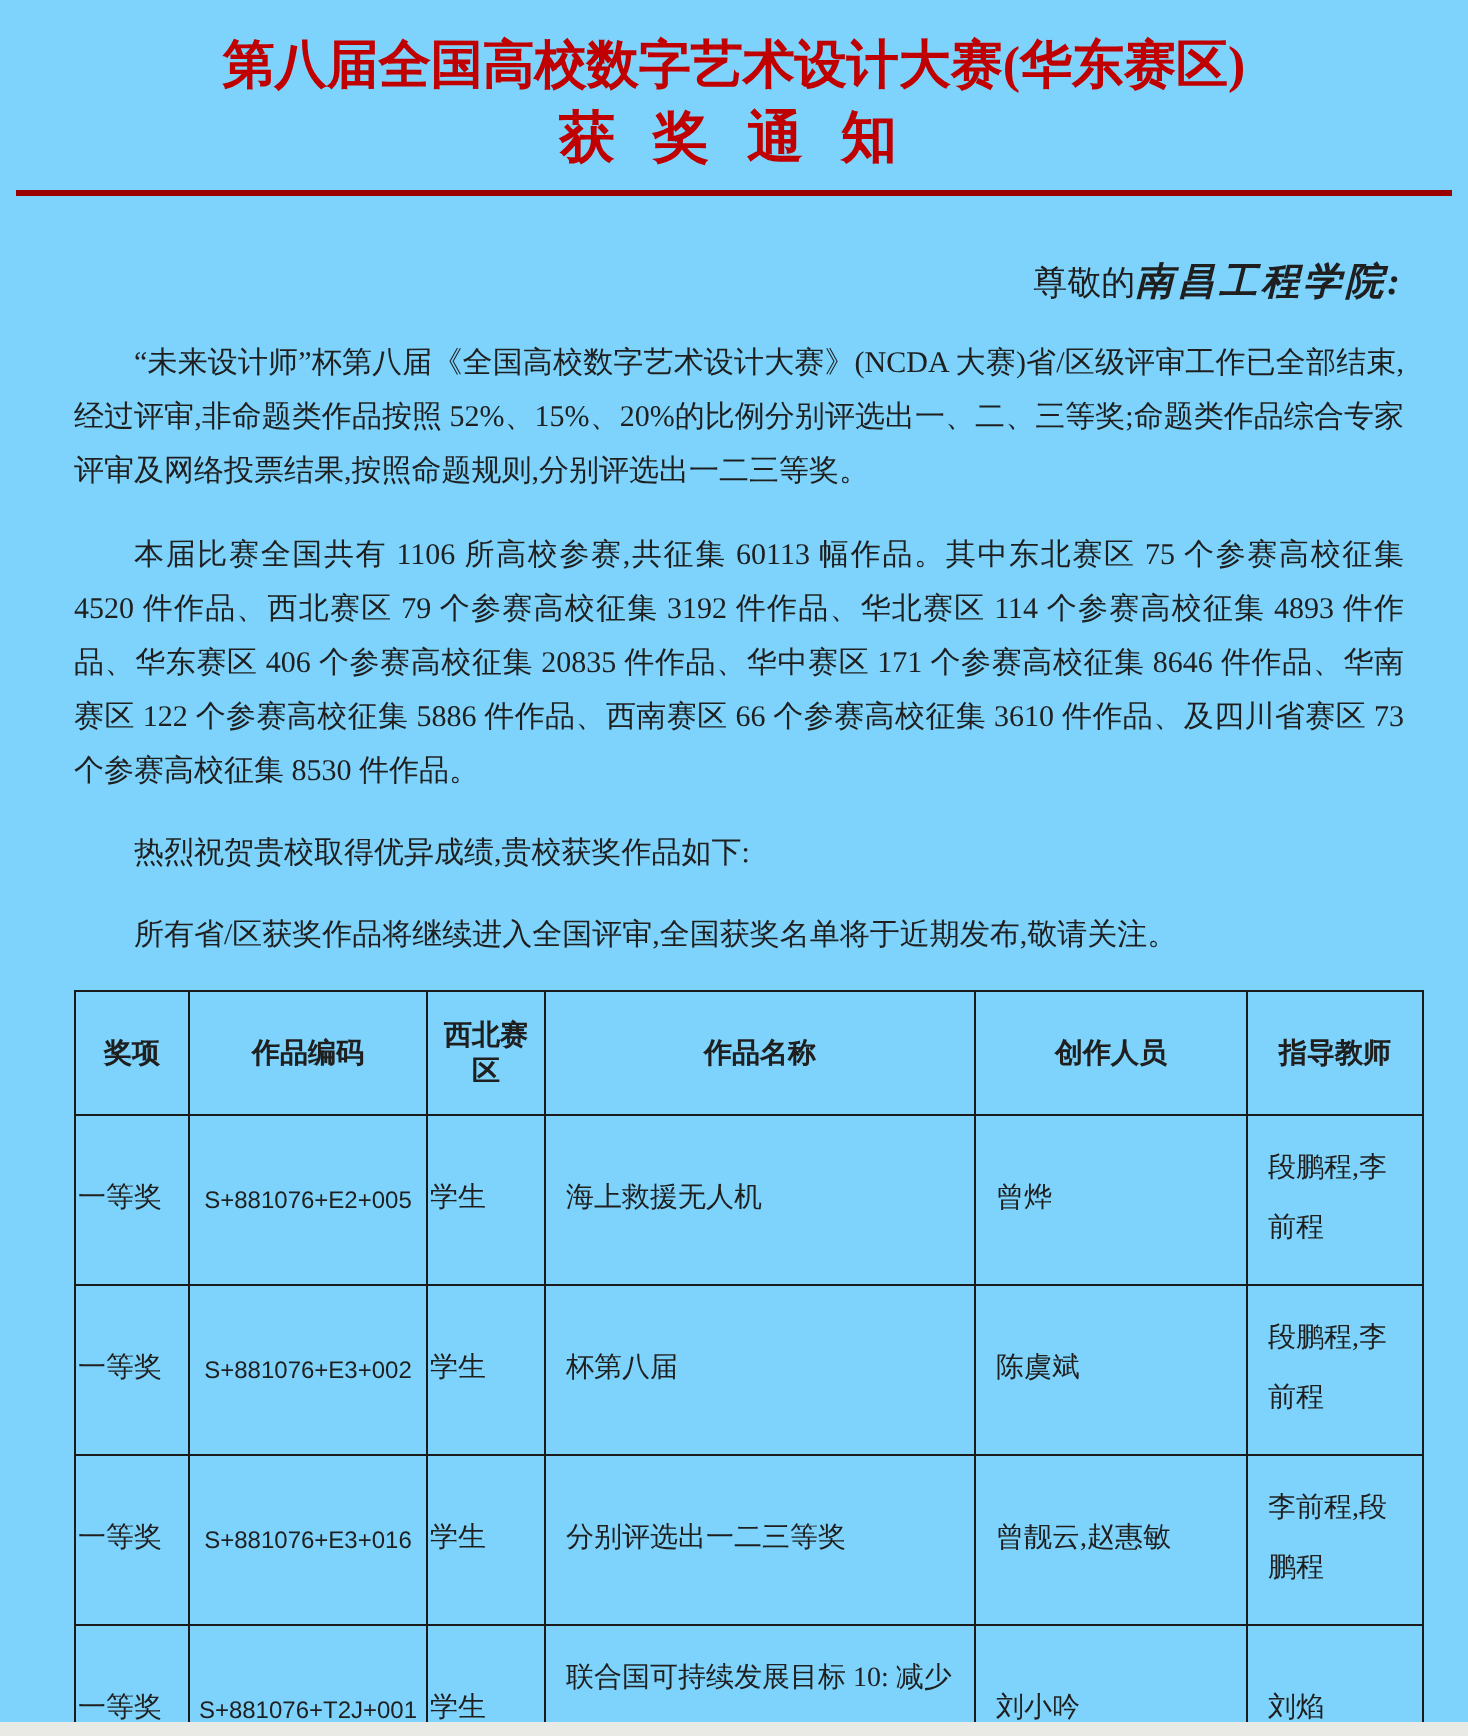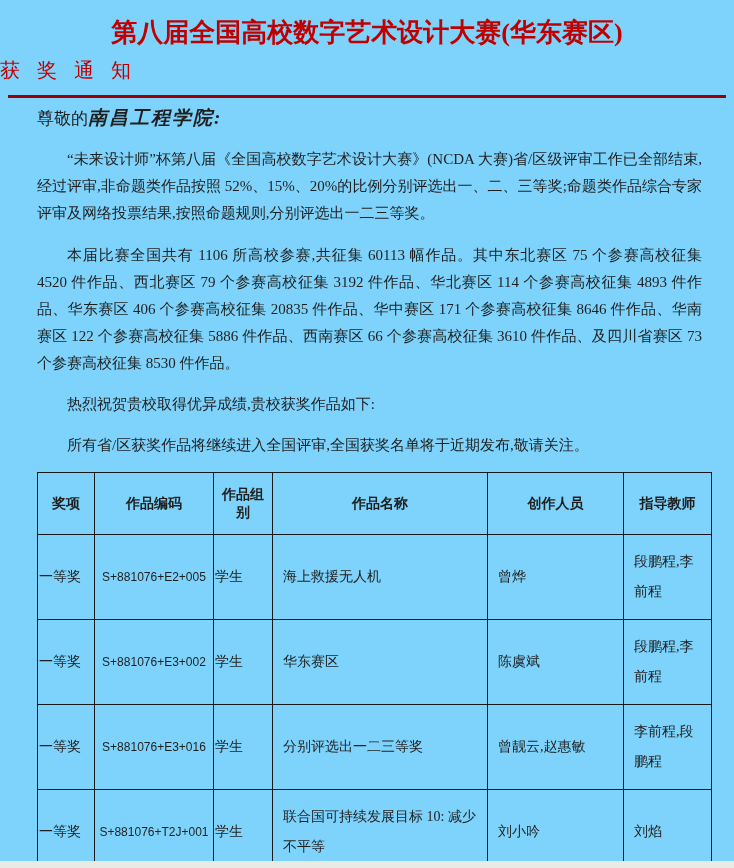--- a/index.html
+++ b/index.html
@@ -20,37 +20,39 @@
   .doc-title-1 {
     margin: 16px 0 0 0;
     text-align: center;
     color: #c00000;
     font-size: 26px;
     font-weight: bold;
     line-height: 34px;
   }
   .doc-title-2 {
     margin: 4px 0 0 0;
+    text-align: center;
     color: #c00000;
-    font-size: 20px;
-    font-weight: normal;
+    font-size: 28px;
+    font-weight: bold;
     line-height: 32px;
     letter-spacing: 6px;
   }
   .red-rule {
     border: none;
     border-top: 3px solid #9b0000;
     margin: 9px 8px 0 8px;
   }
   
   .content { padding: 0 32px 0 37px; color: #1f1f1f; }
   .greeting {
-    margin: 8px 0 0 0;
+    margin: 32px 0 0 0;
     font-size: 17px;
     line-height: 24px;
+    text-align: right;
   }
   .greeting .school {
     font-weight: bold;
     font-style: italic;
     font-size: 19px;
     letter-spacing: 2px;
   }
   .body-para {
     margin: 15px 0 0 0;
     font-size: 15px;
@@ -129,40 +131,40 @@
           <col style="width: 119px;">
           <col style="width: 59px;">
           <col style="width: 215px;">
           <col style="width: 136px;">
           <col style="width: 88px;">
         </colgroup>
       <thead>
         <tr>
             <th>奖项</th>
             <th>作品编码</th>
-            <th>作品组别</th>
+            <th>西北赛区</th>
             <th>作品名称</th>
             <th>创作人员</th>
             <th>指导教师</th>
           </tr>
       </thead>
       <tbody>
           <tr>
             <td class="c0">一等奖</td>
             <td class="c1">S+881076+E2+005</td>
             <td class="c2">学生</td>
             <td class="c3">海上救援无人机</td>
             <td class="c4">曾烨</td>
             <td class="c5">段鹏程,李前程</td>
           </tr>
           <tr>
             <td class="c0">一等奖</td>
             <td class="c1">S+881076+E3+002</td>
             <td class="c2">学生</td>
-            <td class="c3">华东赛区</td>
+            <td class="c3">杯第八届</td>
             <td class="c4">陈虞斌</td>
             <td class="c5">段鹏程,李前程</td>
           </tr>
           <tr>
             <td class="c0">一等奖</td>
             <td class="c1">S+881076+E3+016</td>
             <td class="c2">学生</td>
             <td class="c3">分别评选出一二三等奖</td>
             <td class="c4">曾靓云,赵惠敏</td>
             <td class="c5">李前程,段鹏程</td>

